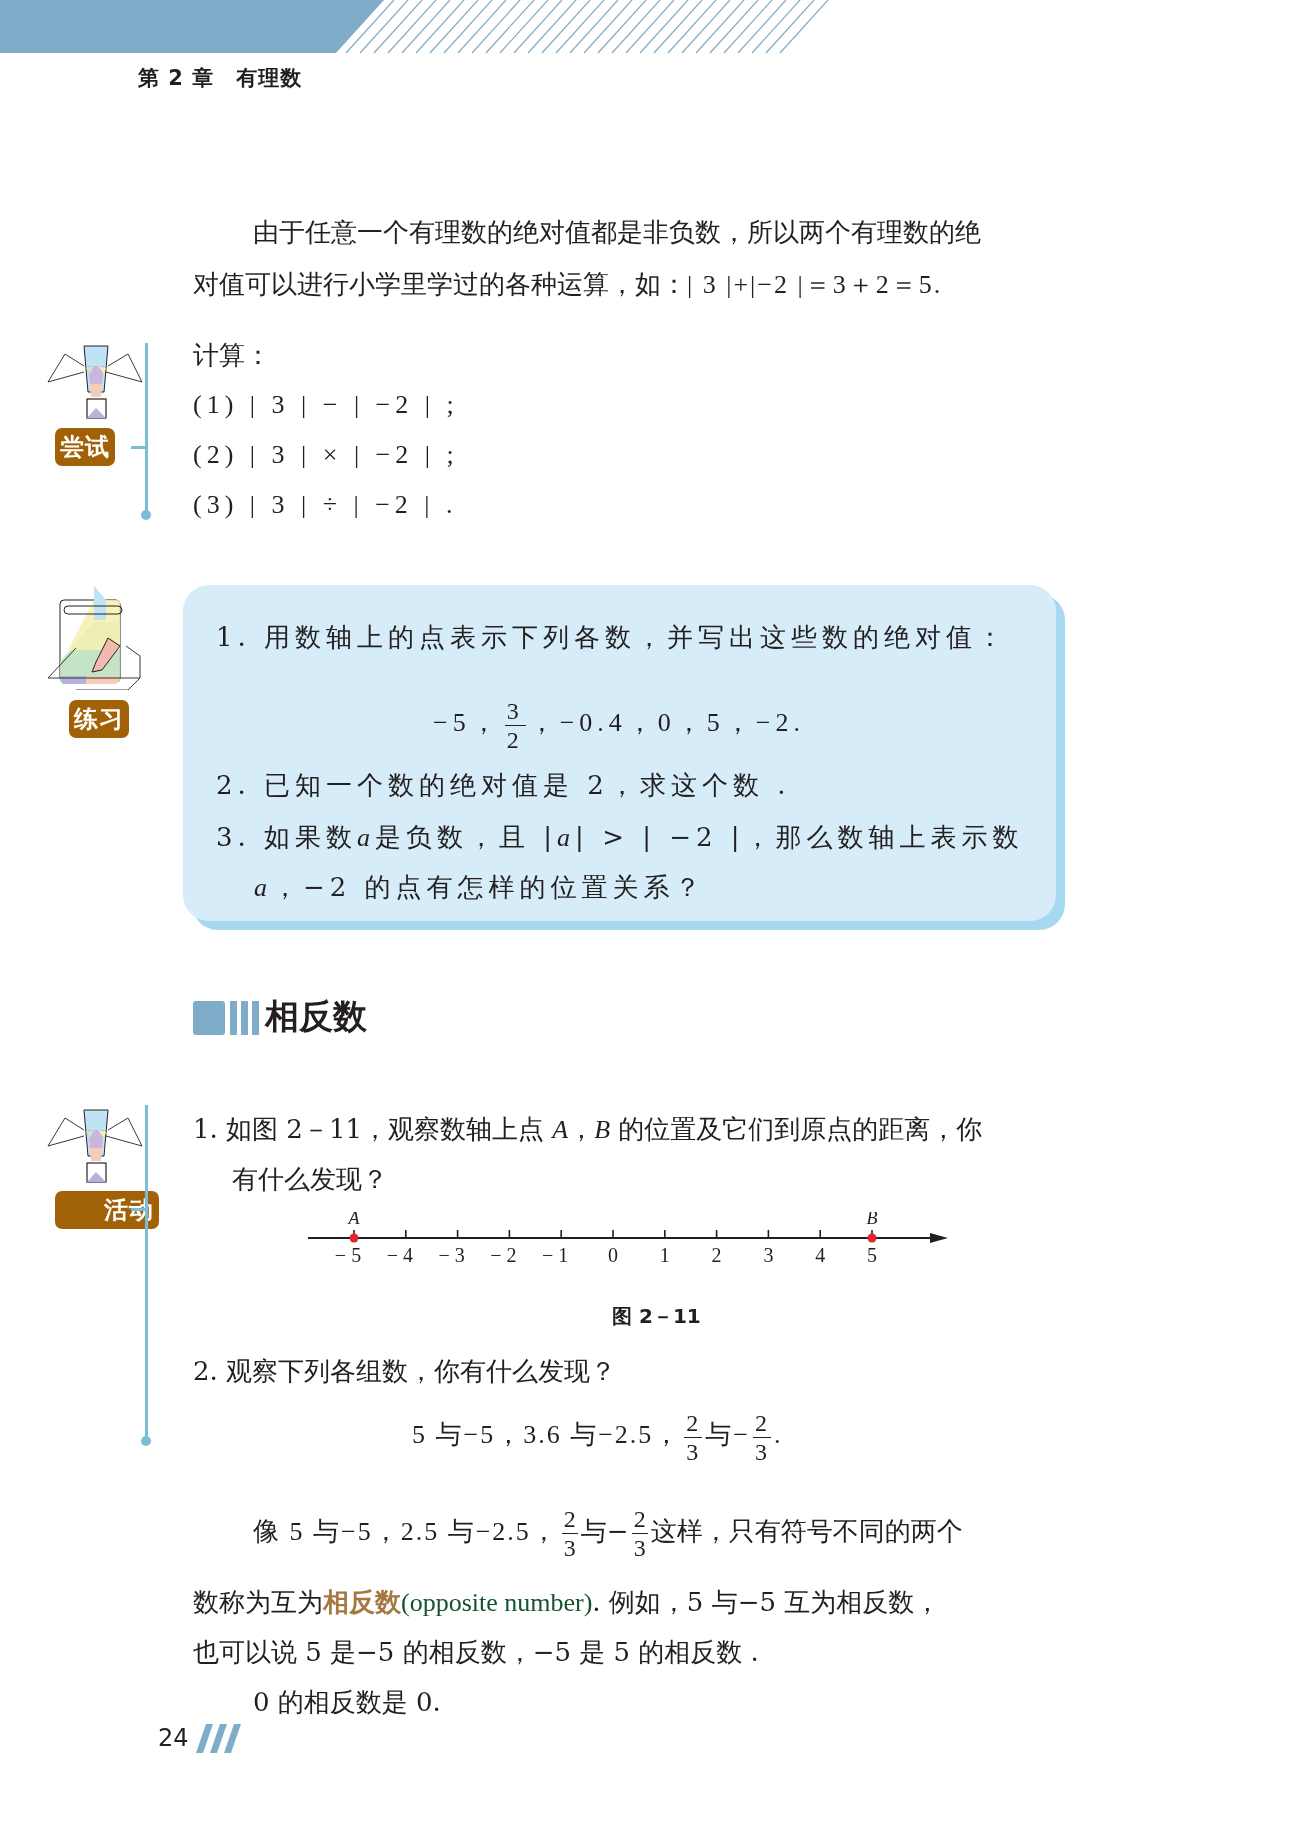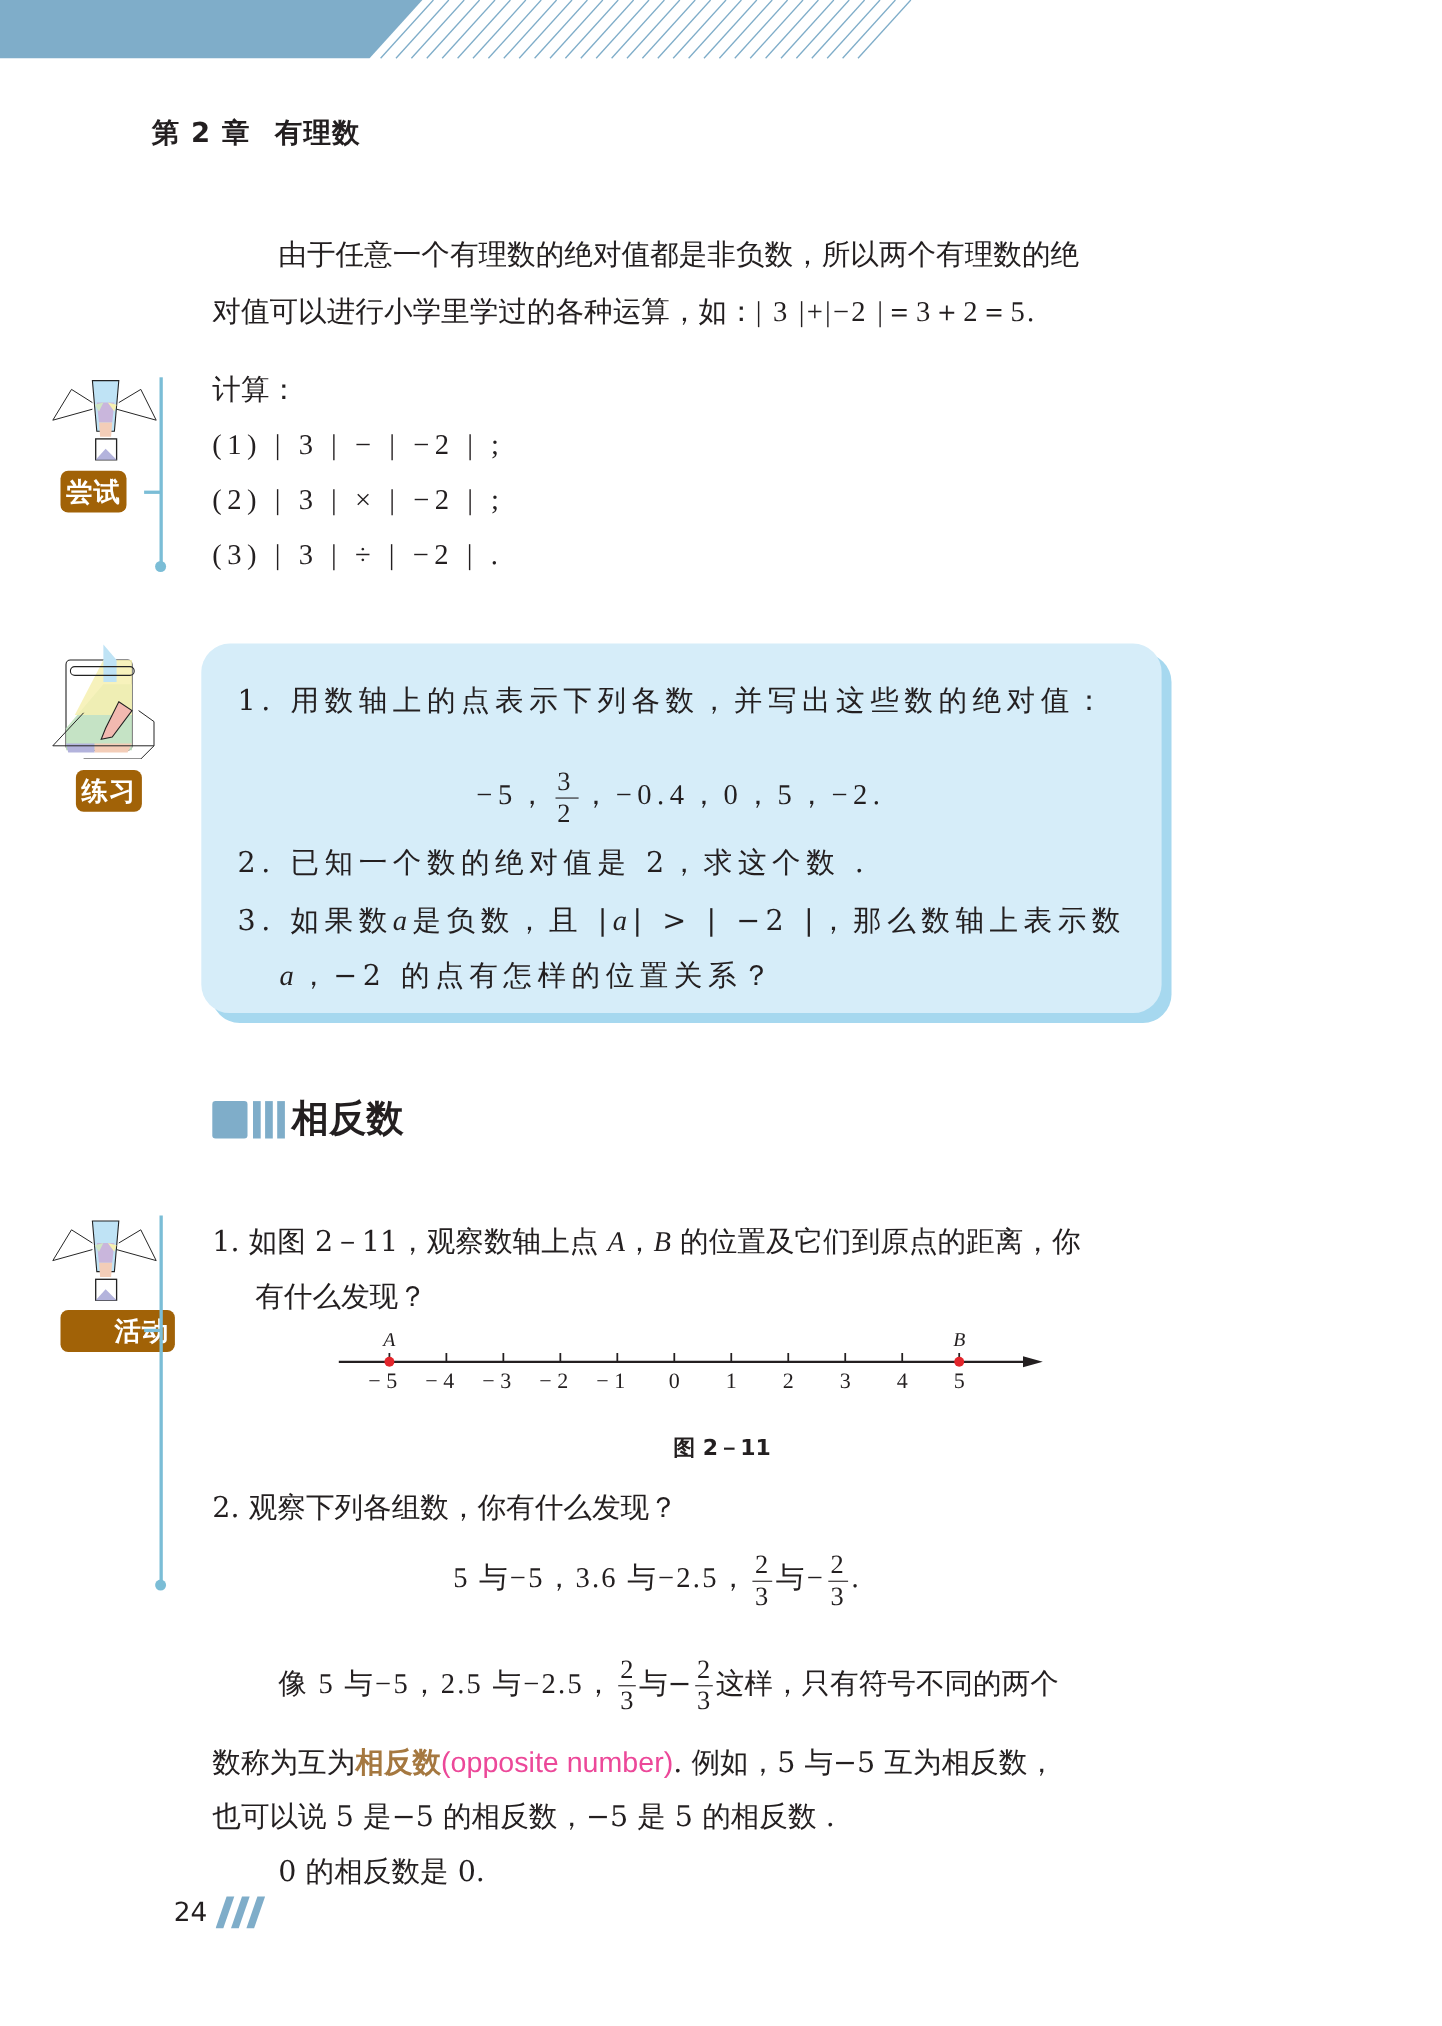--- a/index.html
+++ b/index.html
@@ -4,21 +4,21 @@
 <style>
   html, body { margin:0; padding:0; background:#ffffff; }
   body { width:1311px; height:1842px; position:relative; overflow:hidden;
          font-family:"DejaVu Serif","Liberation Serif",serif; color:#231f20; }
   .abs { position:absolute; }
   .sans { font-family:"DejaVu Sans","Liberation Sans",sans-serif; }
   .serif { font-family:"Liberation Serif","DejaVu Serif",serif; }
 
   
   #header-band { left:0; top:0; width:840px; height:54px; }
-  #chapter-title { left:138px; top:64px; font-size:25px; font-weight:bold; letter-spacing:1px;margin-top:40px; }
+  #chapter-title { left:138px; top:64px; font-size:21px; font-weight:bold; letter-spacing:1px; }
   #chapter-title span { margin-right:22px; }
 
   
   .para { font-size:26px; line-height:52px; white-space:nowrap; }
   .math { font-family:"Liberation Serif","DejaVu Serif",serif; letter-spacing:2px; }
   .ital { font-style:italic; }
 
   
   .badge { width:60px; height:38px; border-radius:7px; background:#a16207; color:#fff;
            font-family:"DejaVu Sans","Liberation Sans",sans-serif; font-weight:bold; font-size:24px;
@@ -37,21 +37,21 @@
   .frac .num { display:block; font-size:24px; padding:0 2px 2px; border-bottom:1.5px solid #231f20; }
   .frac .den { display:block; font-size:24px; padding-top:2px; }
 
   
   #section-heading { left:193px; top:998px; height:40px; }
   #section-heading .blk { position:absolute; top:3px; width:32px; height:34px; background:#7fadc9; border-radius:3px; left:0; }
   #section-heading .bar { position:absolute; top:3px; width:7px; height:34px; background:#7fadc9; }
   #section-heading .title { position:absolute; left:72px; top:-4px; font-family:"DejaVu Sans","Liberation Sans",sans-serif; font-weight:bold; font-size:34px; white-space:nowrap; color:#231f20; }
 
   .term { color:#a57840; font-weight:bold; font-family:"DejaVu Sans","Liberation Sans",sans-serif; }
-  .term-en { color:#ec4899; font-family:Liberation Sans, sans-serif; }
+  .term-en { color:#14532d; font-family:Liberation Serif, serif; }
 
   
   #numline { left:300px; top:1212px; width:680px; height:70px; }
   #fig-caption { left:612px; top:1303px; font-size:20px; font-weight:bold; white-space:nowrap; }
 
   #page-number { left:158px; top:1724px; font-family:"DejaVu Sans","Liberation Sans",sans-serif; font-size:24px; }
   #page-slashes { left:196px; top:1722px; }
 </style>
 </head>
 <body>

